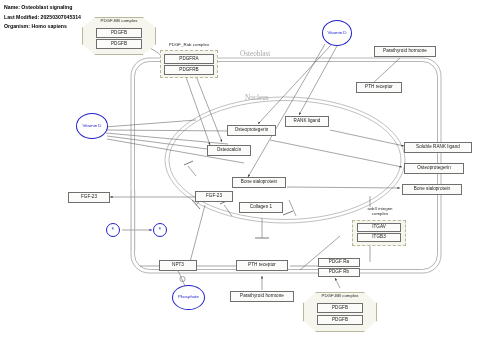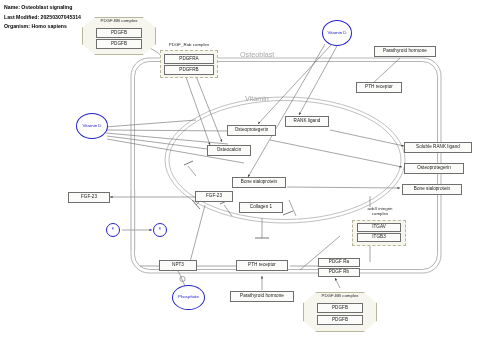--- a/index.html
+++ b/index.html
@@ -85,20 +85,21 @@
     white-space: pre-line;
     line-height: 1.12;
     font-weight: normal;
   }
   
   .comp-label {
     position: absolute;
     color: #a8a8a8;
     font-size: 7.2px;
     white-space: nowrap;
+    font-family: Liberation Serif, serif;
   }
 </style>
 </head>
 <body>
 
 <svg id="canvas" viewBox="0 0 480 340">
   <defs>
     <marker id="arrow" markerWidth="5" markerHeight="5" refX="4.3" refY="1.8" orient="auto" markerUnits="strokeWidth">
       <path d="M0,0 L4.4,1.8 L0,3.6 z" fill="#3a3a3a"></path>
     </marker>
@@ -183,21 +184,21 @@
   </g>
 </svg>
 
 <div class="meta">
   <div>Name: Osteoblast signaling</div>
   <div>Last Modified: 20250307045314</div>
   <div>Organism: Homo sapiens</div>
 </div>
 
 <div class="comp-label" style="left:240px; top:50px;">Osteoblast</div>
-<div class="comp-label" style="left:245px; top:94px;">Vitamin</div>
+<div class="comp-label" style="left:245px; top:94px;">Nucleus</div>
 
 <div class="octagon" style="left:82px; top:17px; width:74px; height:38px;"></div>
 <div class="group-label" style="left:82px; top:19px; width:74px;">PDGF-BB complex</div>
 <div class="node" style="left:96px; top:28px; width:46px; height:10px;">PDGFB</div>
 <div class="node" style="left:96px; top:39px; width:46px; height:10px;">PDGFB</div>
 
 <div class="group-dashed" style="left:160px; top:50px; width:58px; height:28px;"></div>
 <div class="group-label" style="left:155px; top:43px; width:68px;">PDGF_Rab complex</div>
 <div class="node" style="left:164px; top:54px; width:50px; height:10px;">PDGFRA</div>
 <div class="node" style="left:164px; top:65px; width:50px; height:10px;">PDGFRB</div>

